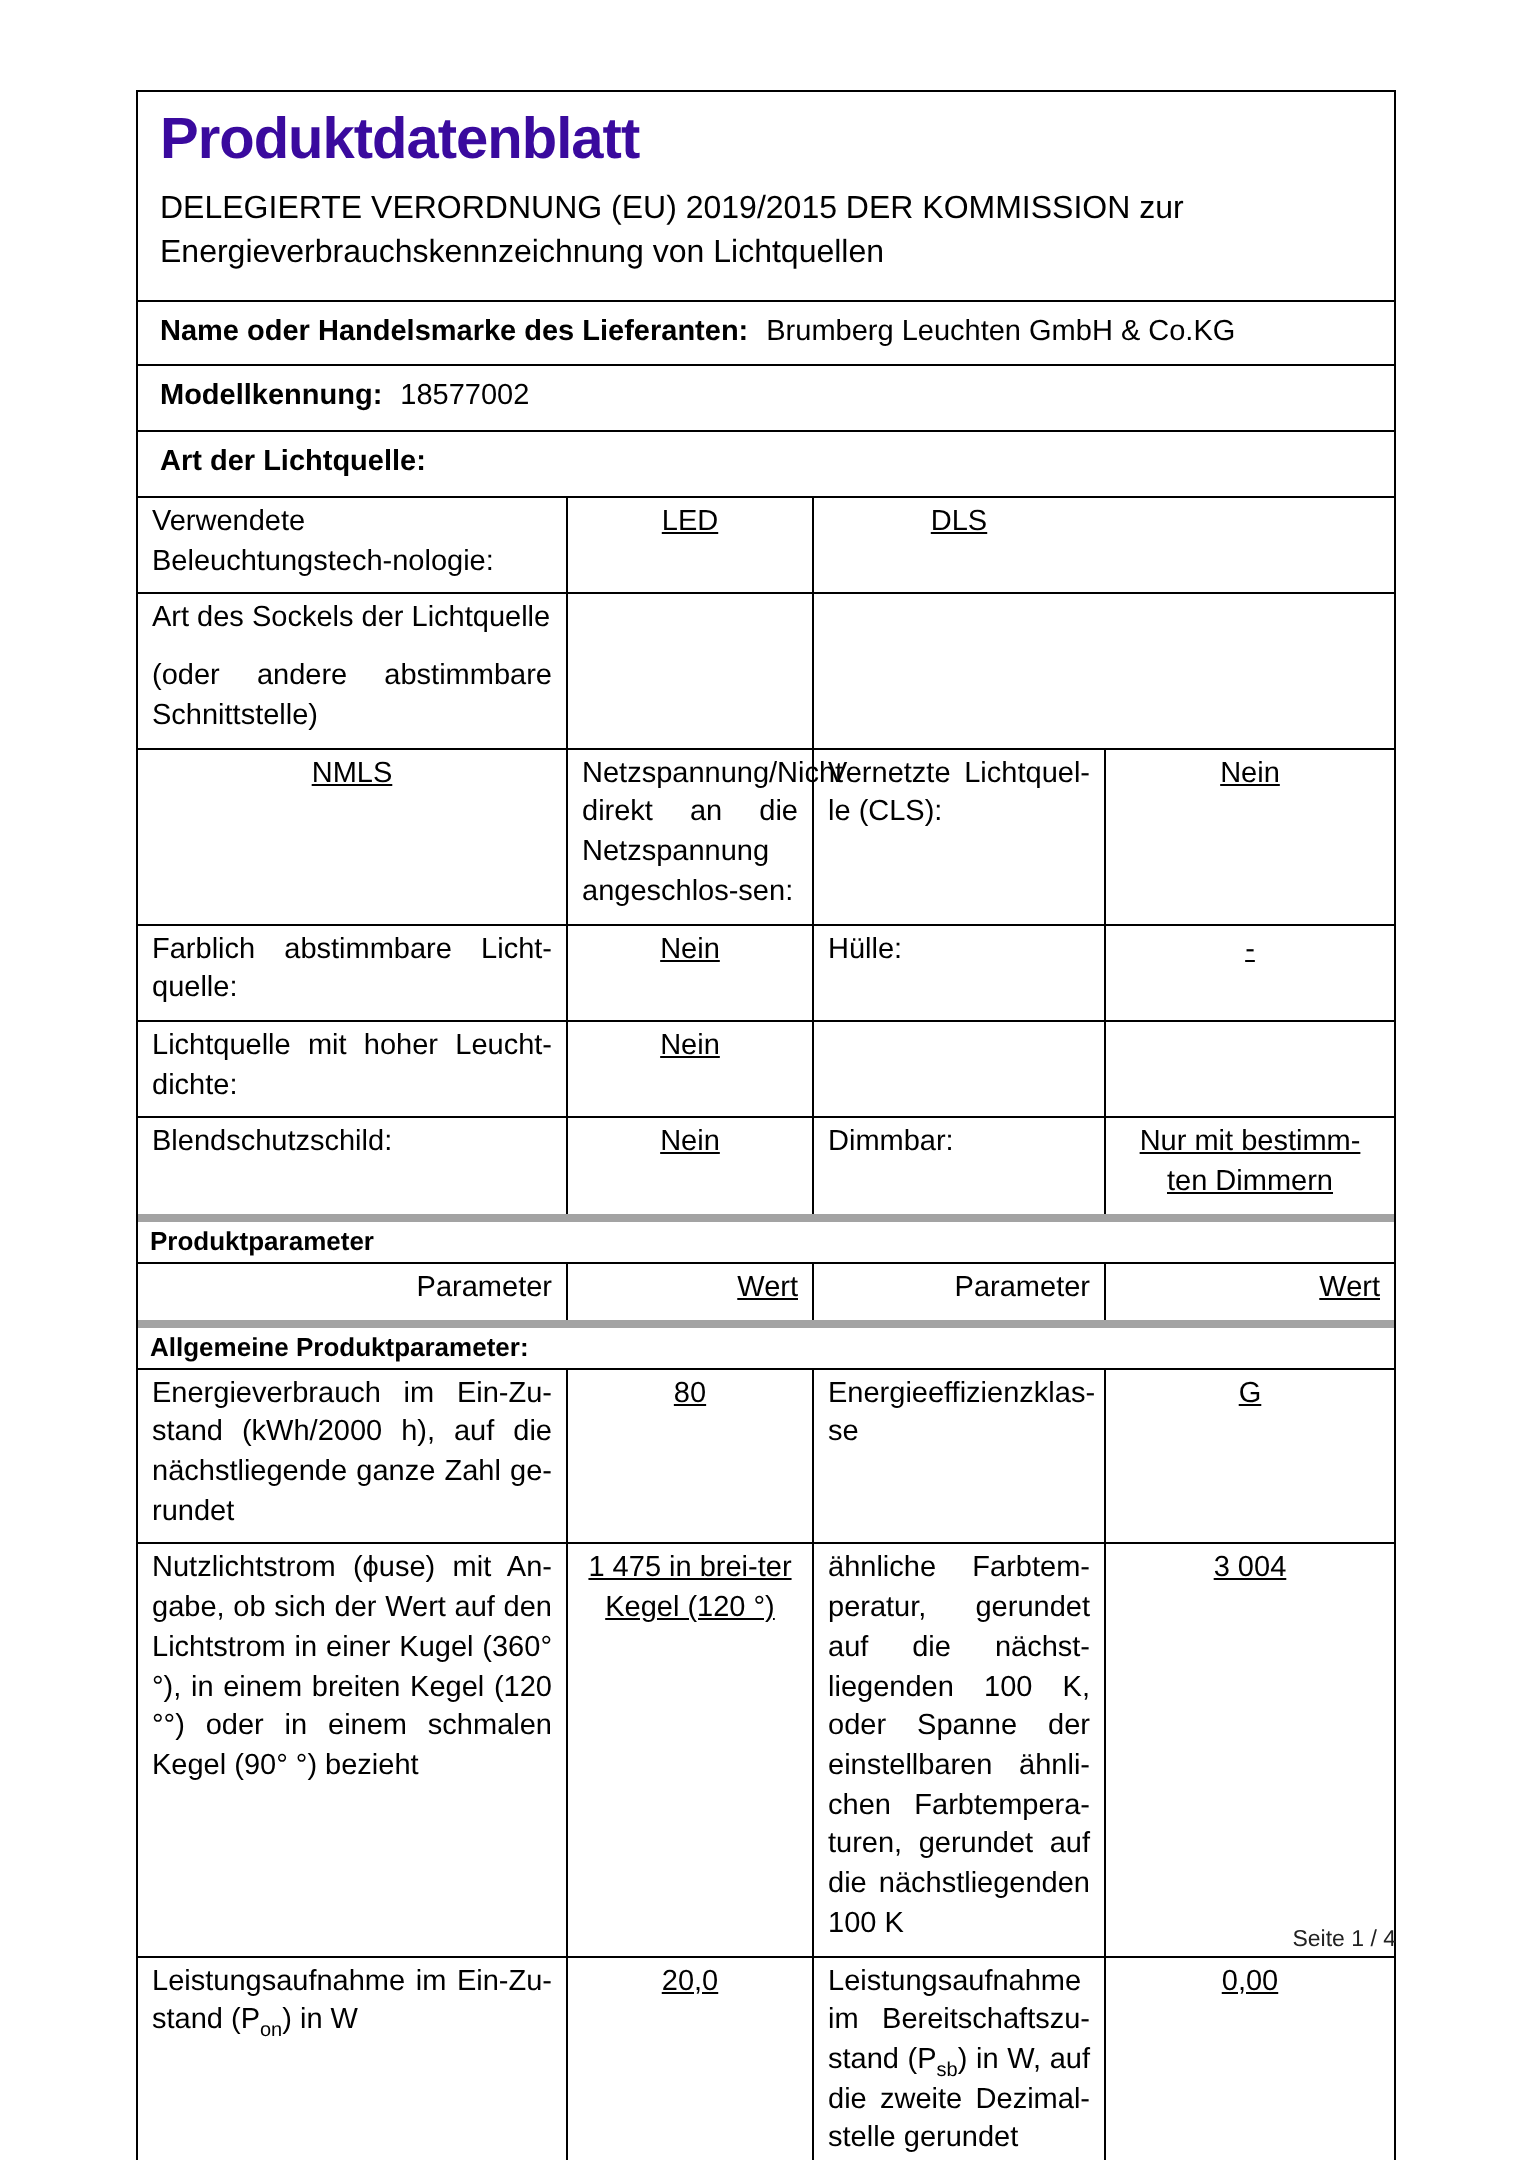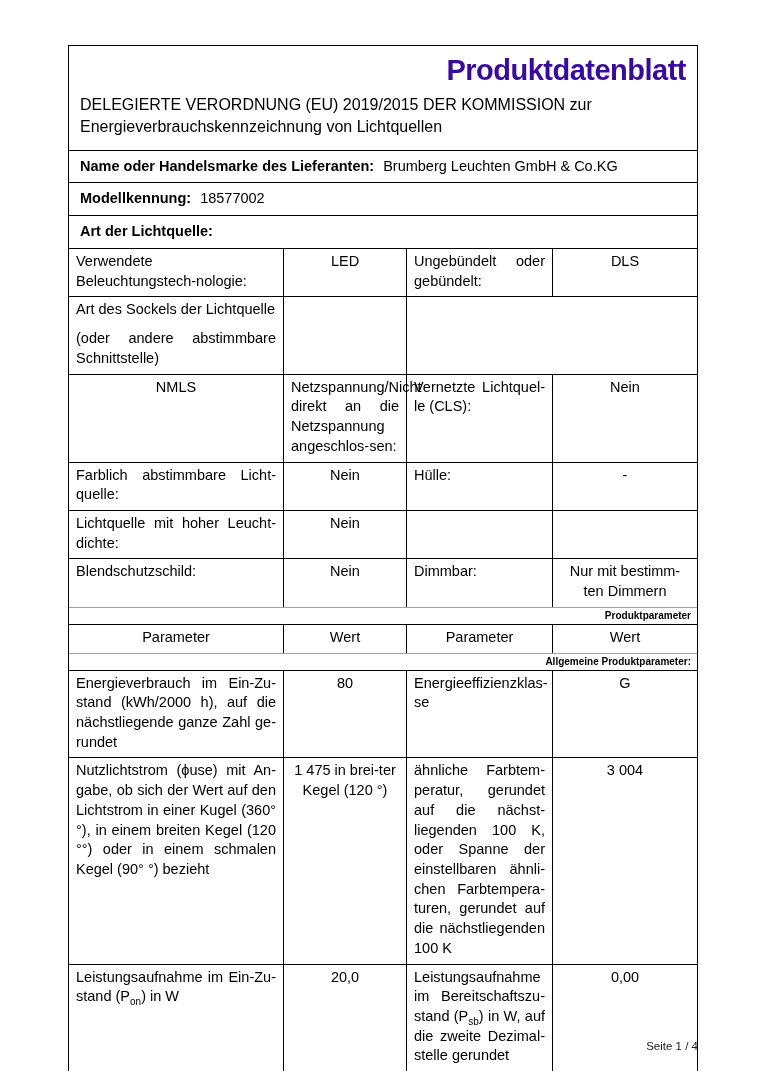--- a/index.html
+++ b/index.html
@@ -23,21 +23,20 @@
   }
 
   
   .title-cell { padding: 8px 11px 11px 11px; }
   .doc-title {
     font-size: 29px;
     font-weight: bold;
     color: #3a0a9e;
     letter-spacing: -0.5px;
     line-height: 1.15;
-    text-align: right;
   }
   .doc-sub {
     margin-top: 7px;
     font-size: 16px;
     line-height: 1.38;
     max-width: 600px;
   }
 
   
   .info-row {
@@ -57,37 +56,37 @@
   }
   .gcell {
     border-left: 1px solid #000;
     padding: 3px 7px 5px 7px;
     font-size: 14.5px;
     line-height: 1.36;
     min-height: 24px;
   }
   .gcell:first-child { border-left: none; }
   .gcell.c0, .gcell.c2 { text-align: justify; }
-  .gcell.c1, .gcell.c3 { text-align: center; }
-  .head-row .gcell { text-align: center; }
+  .gcell.c1, .gcell.c3 { text-align: center; text-decoration: underline; }
+  .head-row .gcell { text-align: right; }
   .cellpara + .cellpara { margin-top: 9px; }
   sub { font-size: 10px; line-height: 0; }
 
   
   .span-row {
-    border-top: 1px solid #a3a3a3;
-    text-align: right;
+    border-top: 4px solid #a3a3a3;
+    text-align: left;
     font-weight: bold;
-    font-size: 10px;
+    font-size: 13px;
     padding: 2px 6px 3px 6px;
   }
 
   .page-footer {
     position: absolute;
-    top: 1040px;
+    top: 964px;
     right: 66px;
     font-size: 11.5px;
     color: #222;
   }
 </style>
 </head>
 <body>
 
 <div class="sheet">
 
@@ -108,23 +107,20 @@
       <span class="info-label">Art der Lichtquelle:</span><span class="info-value"></span>
     </div>
 
     <div id="light-rows">
         <div class="grid-row">
           <div class="gcell c0">
             <div class="cellpara">Verwendete Beleuchtungstech-nologie:</div>
           </div>
           <div class="gcell c1">
             <div class="cellpara">LED</div>
-          </div>
-          <div class="gcell c2">
-            <div class="cellpara">Ungebündelt oder gebündelt:</div>
           </div>
           <div class="gcell c3">
             <div class="cellpara">DLS</div>
           </div>
         </div>
         <div class="grid-row">
           <div class="gcell c0">
             <div class="cellpara">Art des Sockels der Lichtquelle</div>
             <div class="cellpara">(oder andere abstimmbare Schnittstelle)</div>
           </div>

